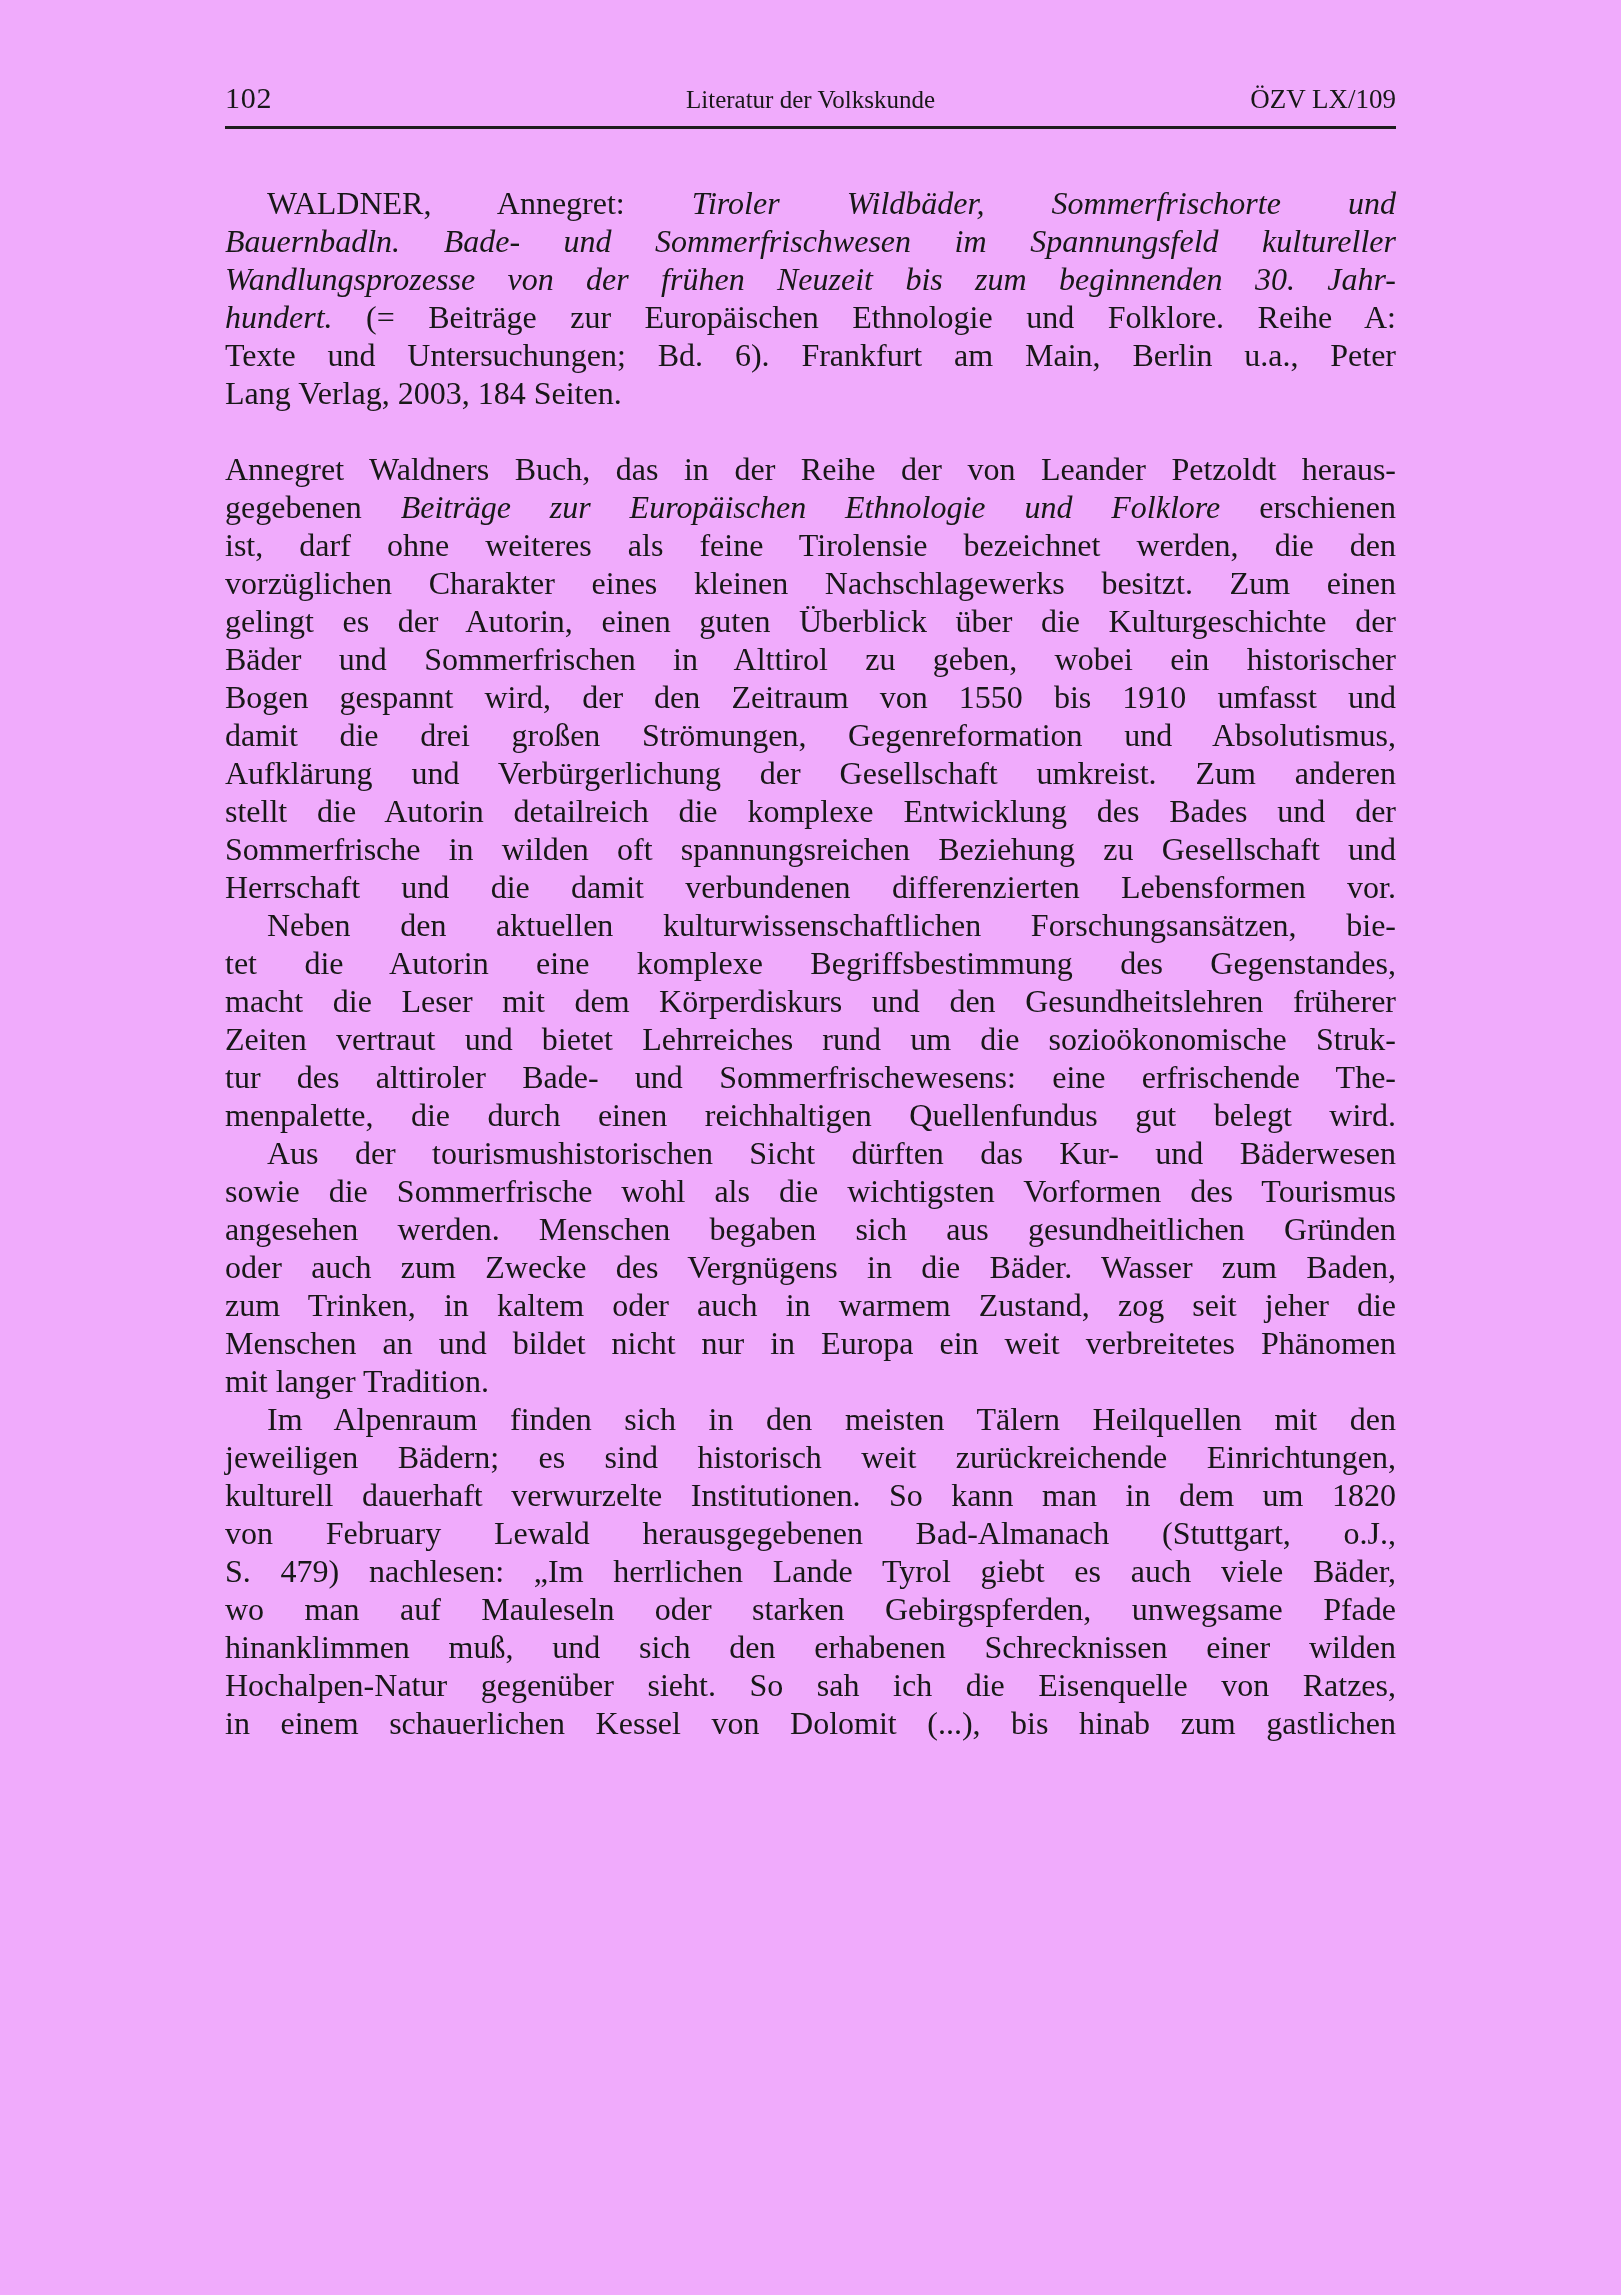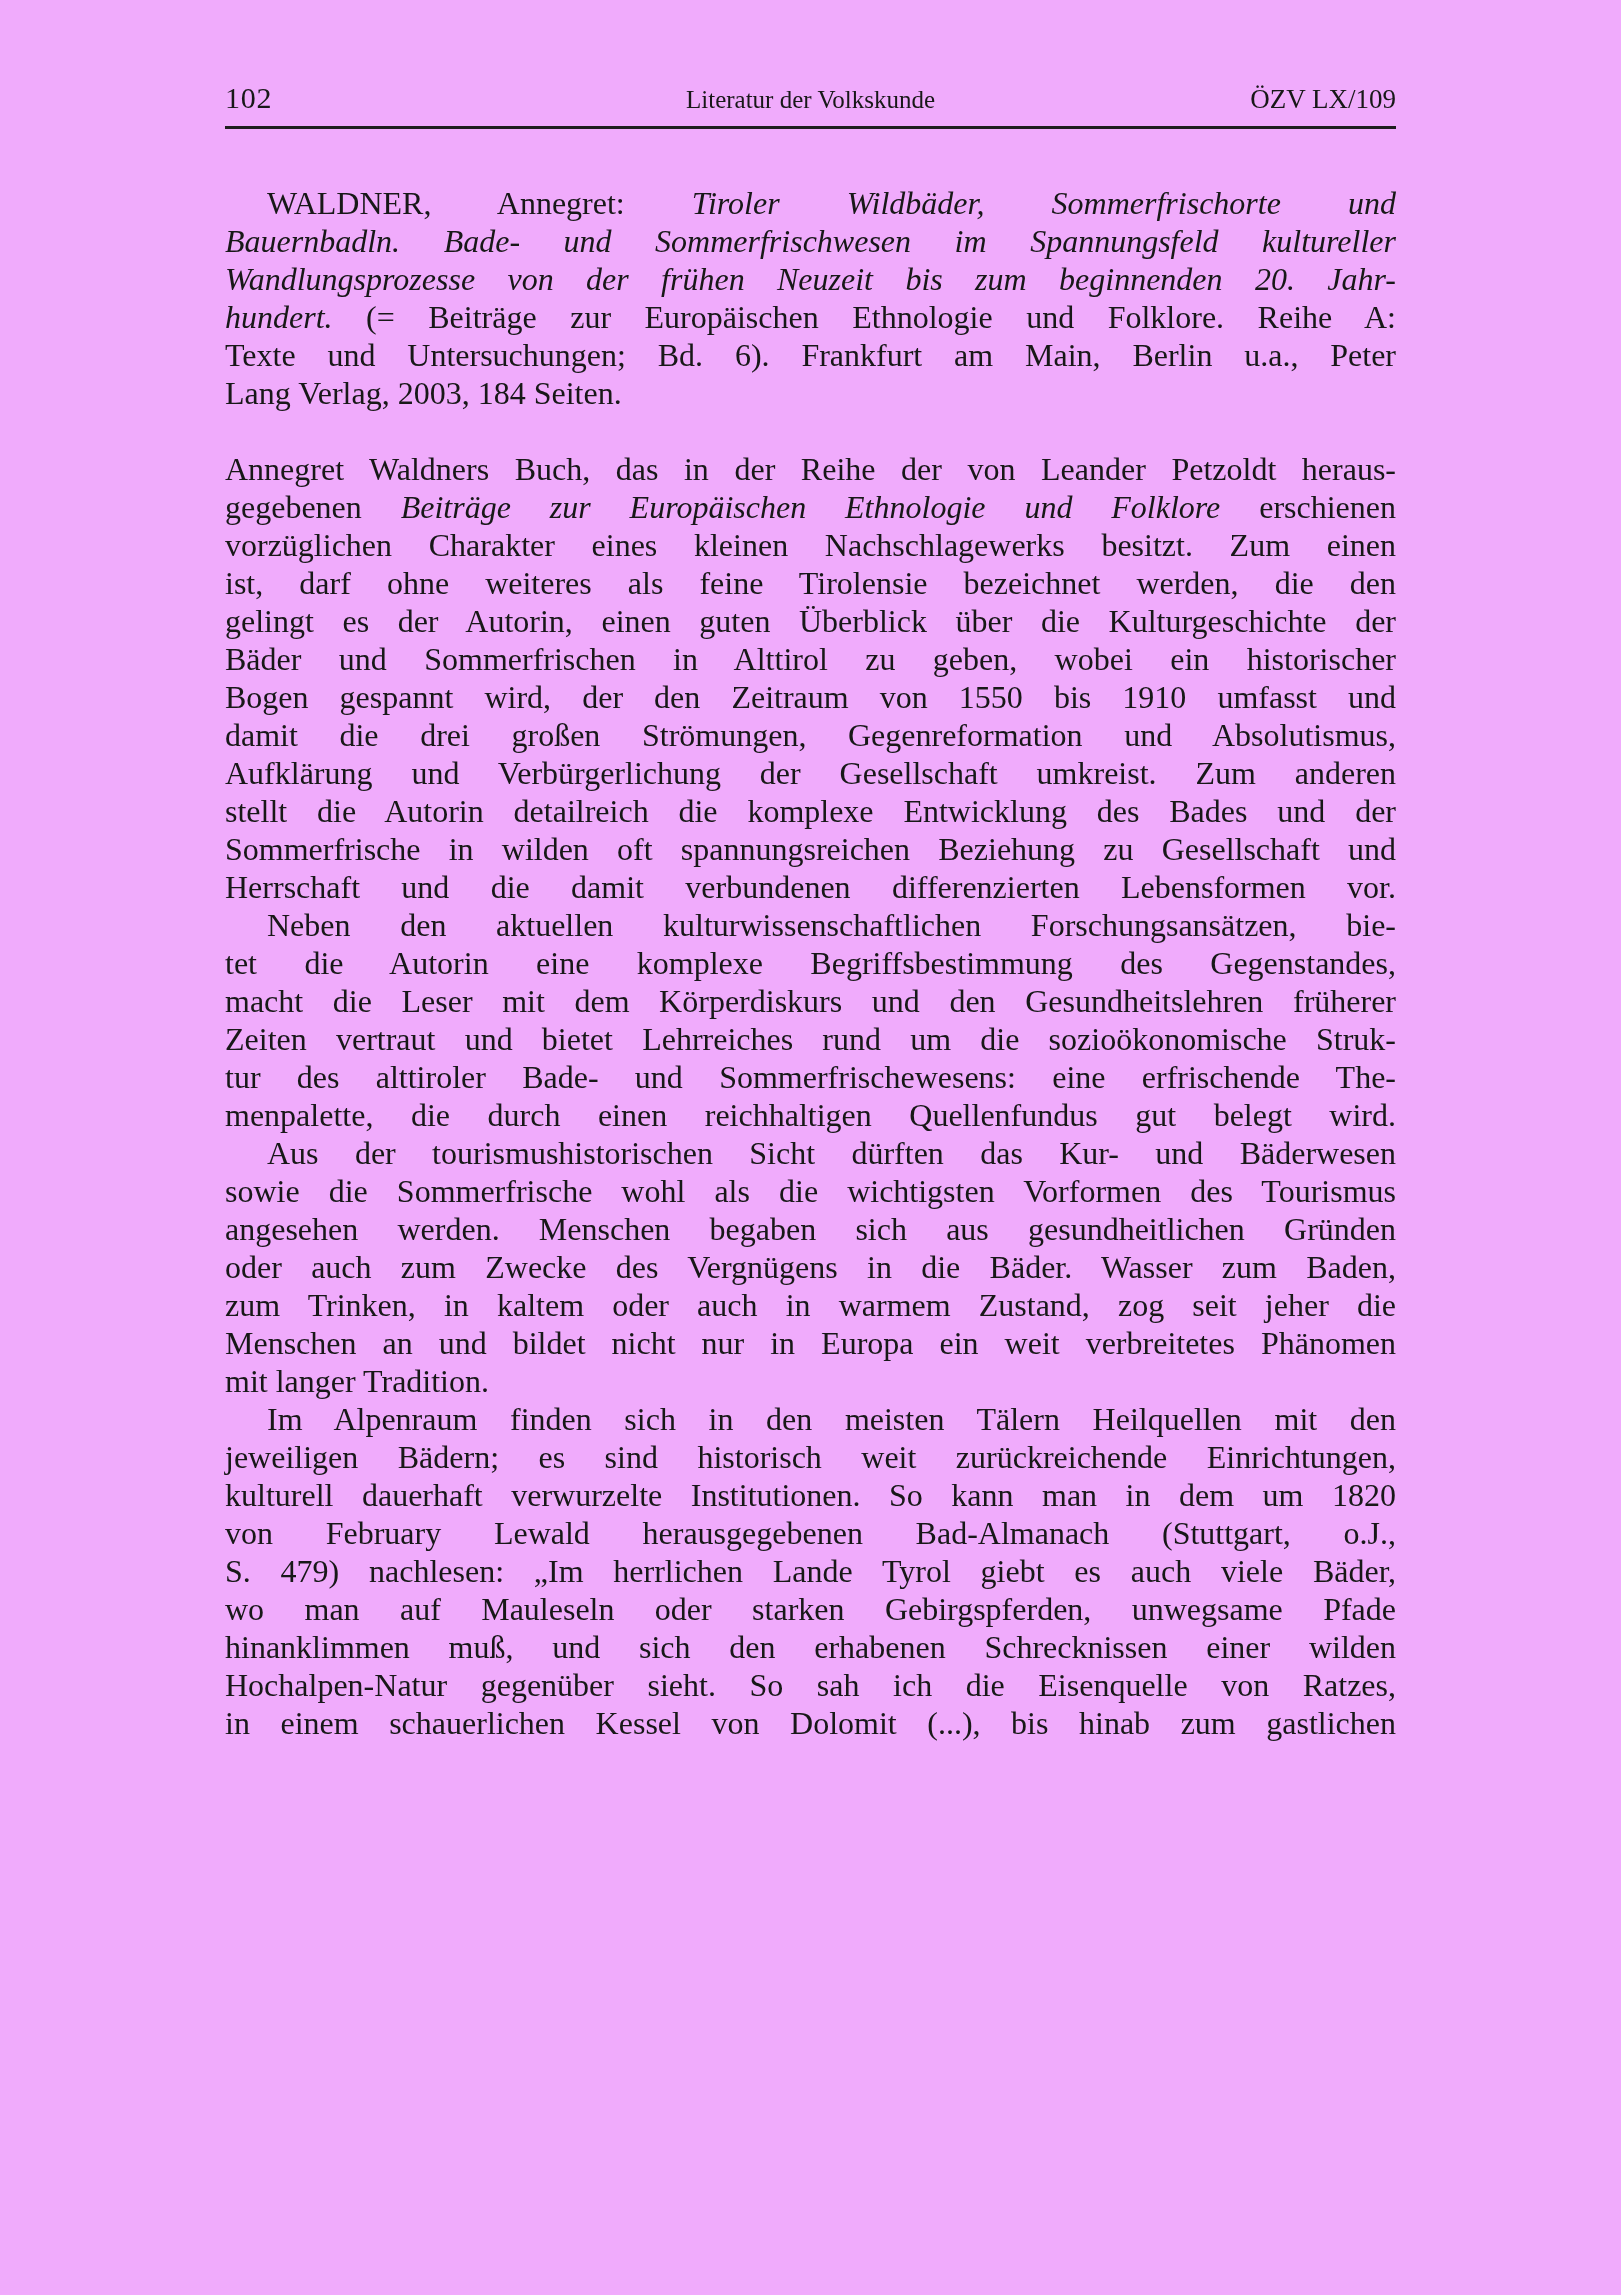--- a/index.html
+++ b/index.html
@@ -76,30 +76,30 @@
   <header class="header">
     <span class="page-number">102</span>
     <span class="running-title">Literatur der Volkskunde</span>
     <span class="issue-label">ÖZV LX/109</span>
   </header>
   <div class="rule" style="background: rgb(30, 30, 30);"></div>
   <main class="text-block" id="text-block">
       <div class="paragraph space-after">
         <div class="line indent"><span>WALDNER, Annegret: </span><em>Tiroler Wildbäder, Sommerfrischorte und</em></div>
         <div class="line"><em>Bauernbadln. Bade- und Sommerfrischwesen im Spannungsfeld kultureller</em></div>
-        <div class="line"><em>Wandlungsprozesse von der frühen Neuzeit bis zum beginnenden 20. Jahr-</em></div>
+        <div class="line"><em>Wandlungsprozesse von der frühen Neuzeit bis zum beginnenden 30. Jahr-</em></div>
         <div class="line"><em>hundert.</em><span> (= Beiträge zur Europäischen Ethnologie und Folklore. Reihe A:</span></div>
         <div class="line"><span>Texte und Untersuchungen; Bd. 6). Frankfurt am Main, Berlin u.a., Peter</span></div>
         <div class="line last"><span>Lang Verlag, 2003, 184 Seiten.</span></div>
       </div>
       <div class="paragraph">
         <div class="line"><span>Annegret Waldners Buch, das in der Reihe der von Leander Petzoldt heraus-</span></div>
         <div class="line"><span>gegebenen </span><em>Beiträge zur Europäischen Ethnologie und Folklore</em><span> erschienen</span></div>
+        <div class="line"><span>ist, darf ohne weiteres als feine Tirolensie bezeichnet werden, die den</span></div>
         <div class="line"><span>vorzüglichen Charakter eines kleinen Nachschlagewerks besitzt. Zum einen</span></div>
-        <div class="line"><span>ist, darf ohne weiteres als feine Tirolensie bezeichnet werden, die den</span></div>
         <div class="line"><span>gelingt es der Autorin, einen guten Überblick über die Kulturgeschichte der</span></div>
         <div class="line"><span>Bäder und Sommerfrischen in Alttirol zu geben, wobei ein historischer</span></div>
         <div class="line"><span>Bogen gespannt wird, der den Zeitraum von 1550 bis 1910 umfasst und</span></div>
         <div class="line"><span>damit die drei großen Strömungen, Gegenreformation und Absolutismus,</span></div>
         <div class="line"><span>Aufklärung und Verbürgerlichung der Gesellschaft umkreist. Zum anderen</span></div>
         <div class="line"><span>stellt die Autorin detailreich die komplexe Entwicklung des Bades und der</span></div>
         <div class="line"><span>Sommerfrische in wilden oft spannungsreichen Beziehung zu Gesellschaft und</span></div>
         <div class="line"><span>Herrschaft und die damit verbundenen differenzierten Lebensformen vor.</span></div>
       </div>
       <div class="paragraph">

